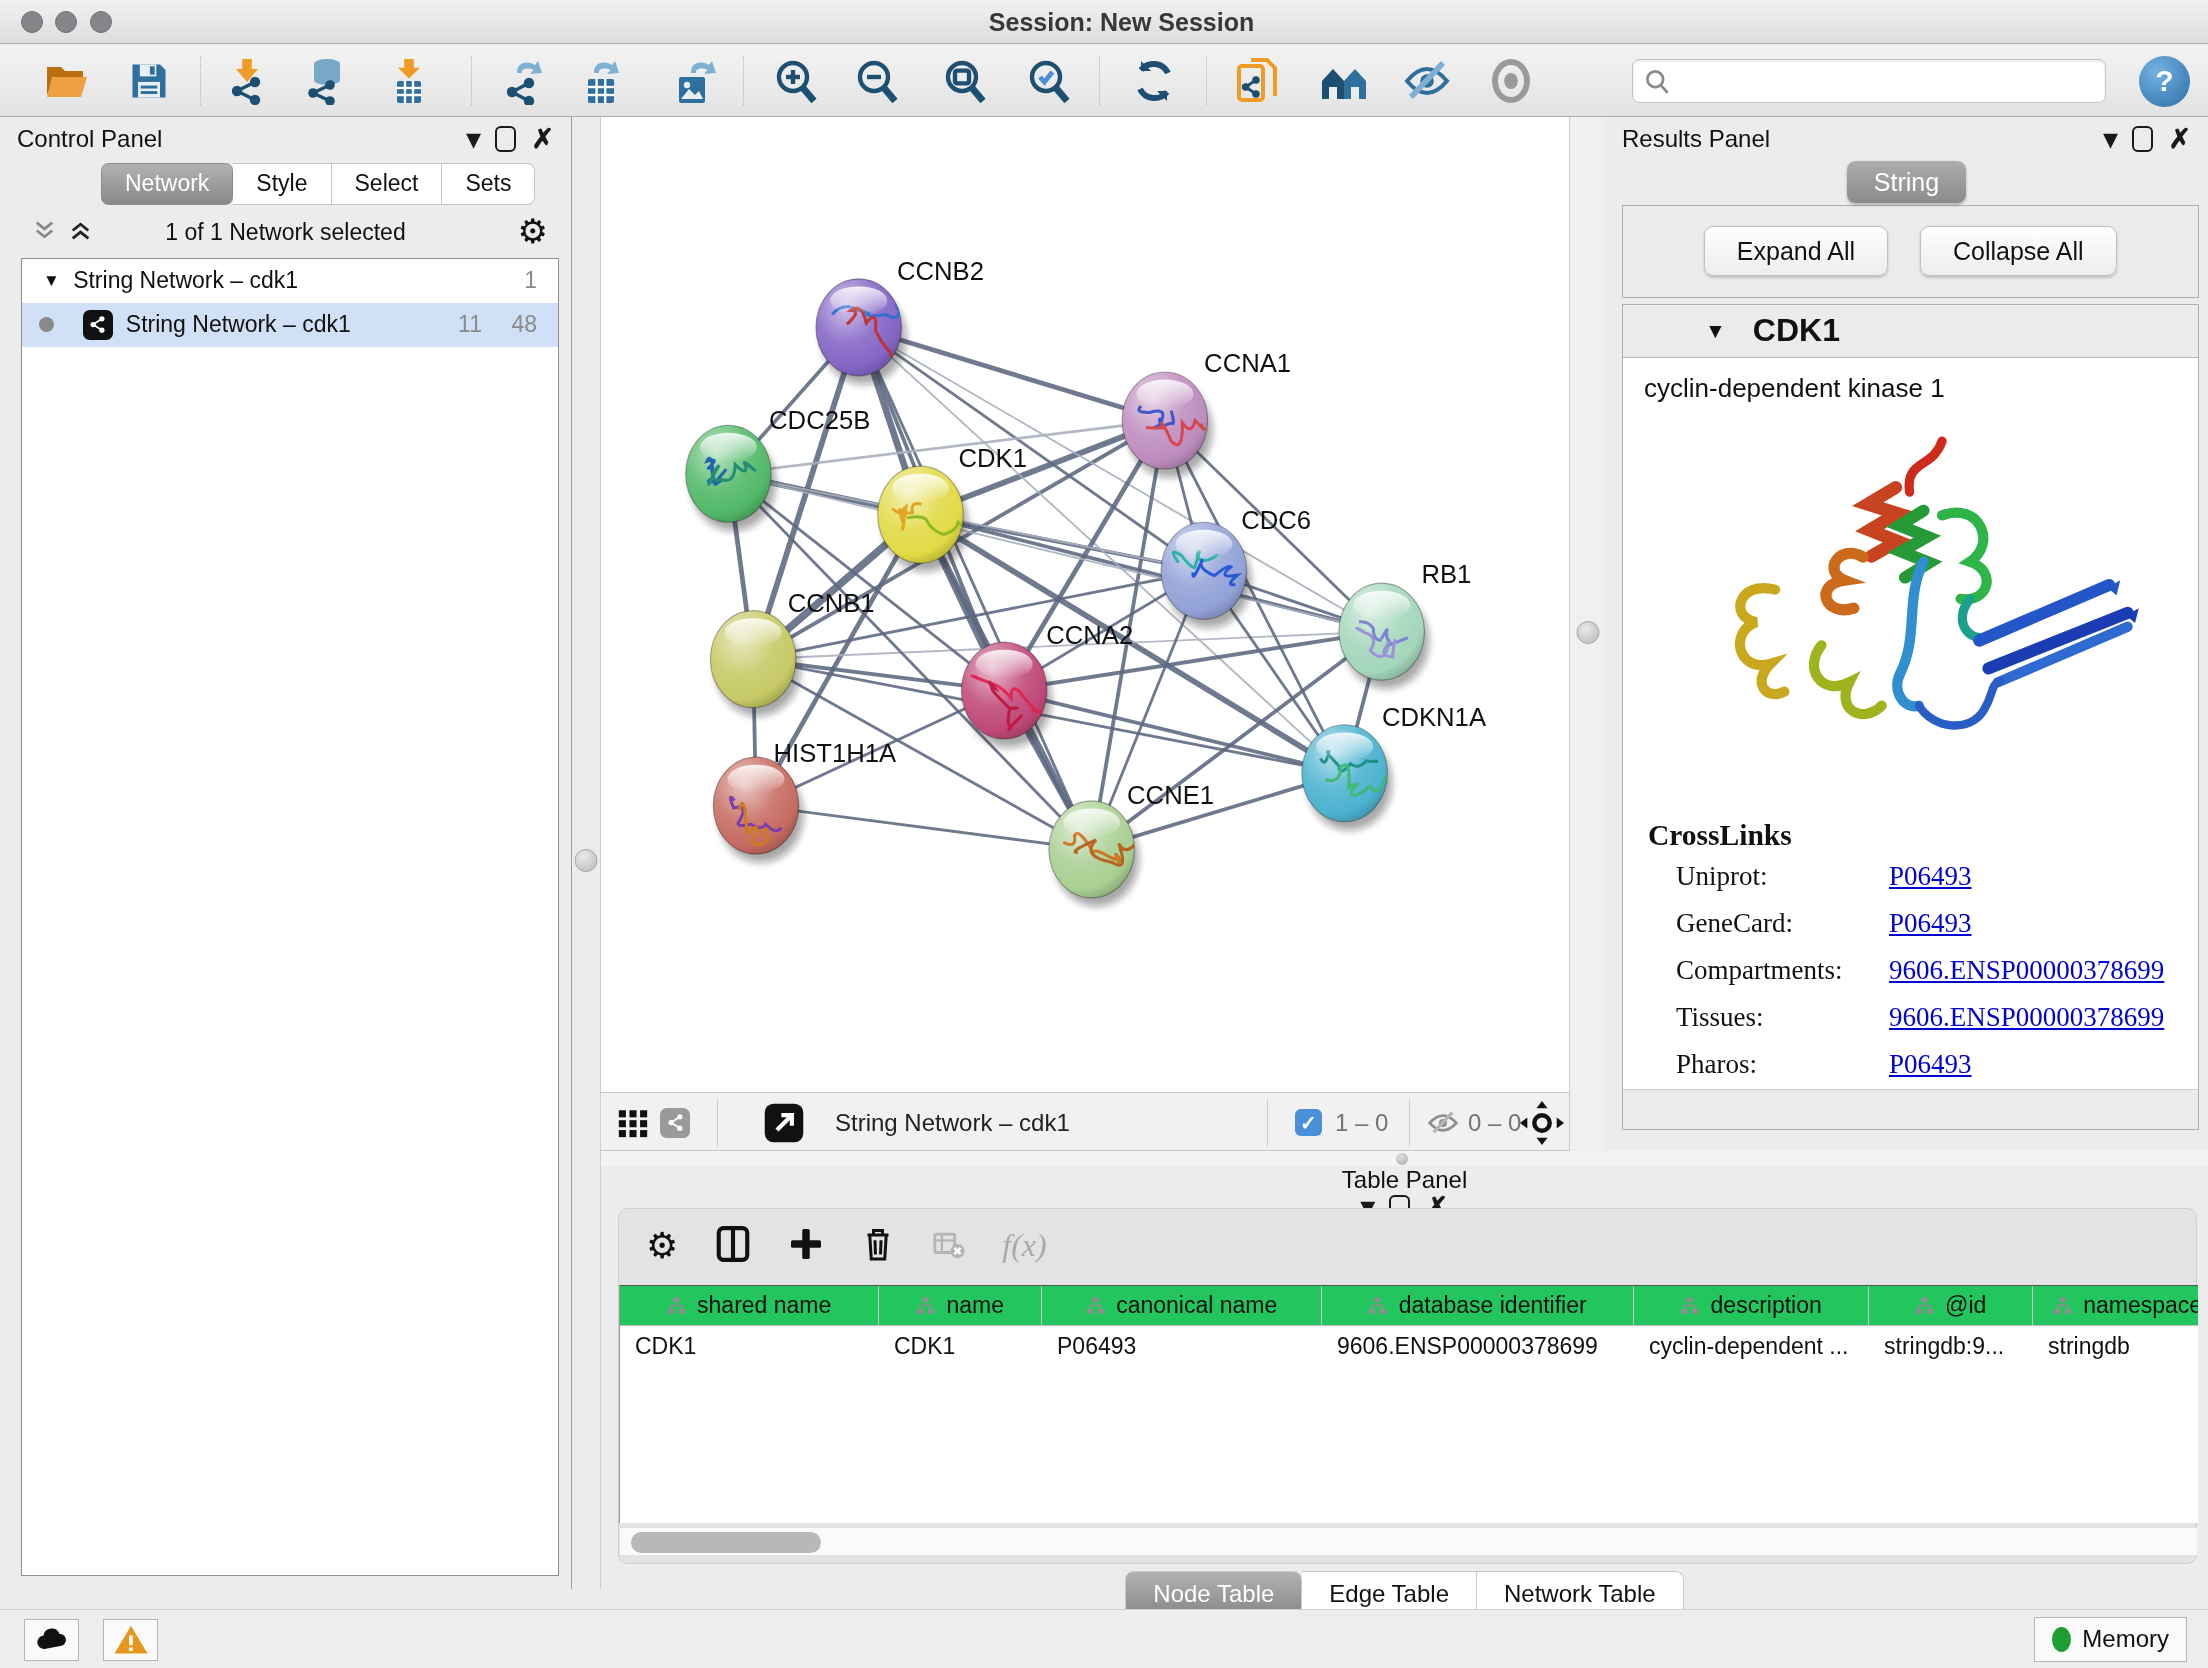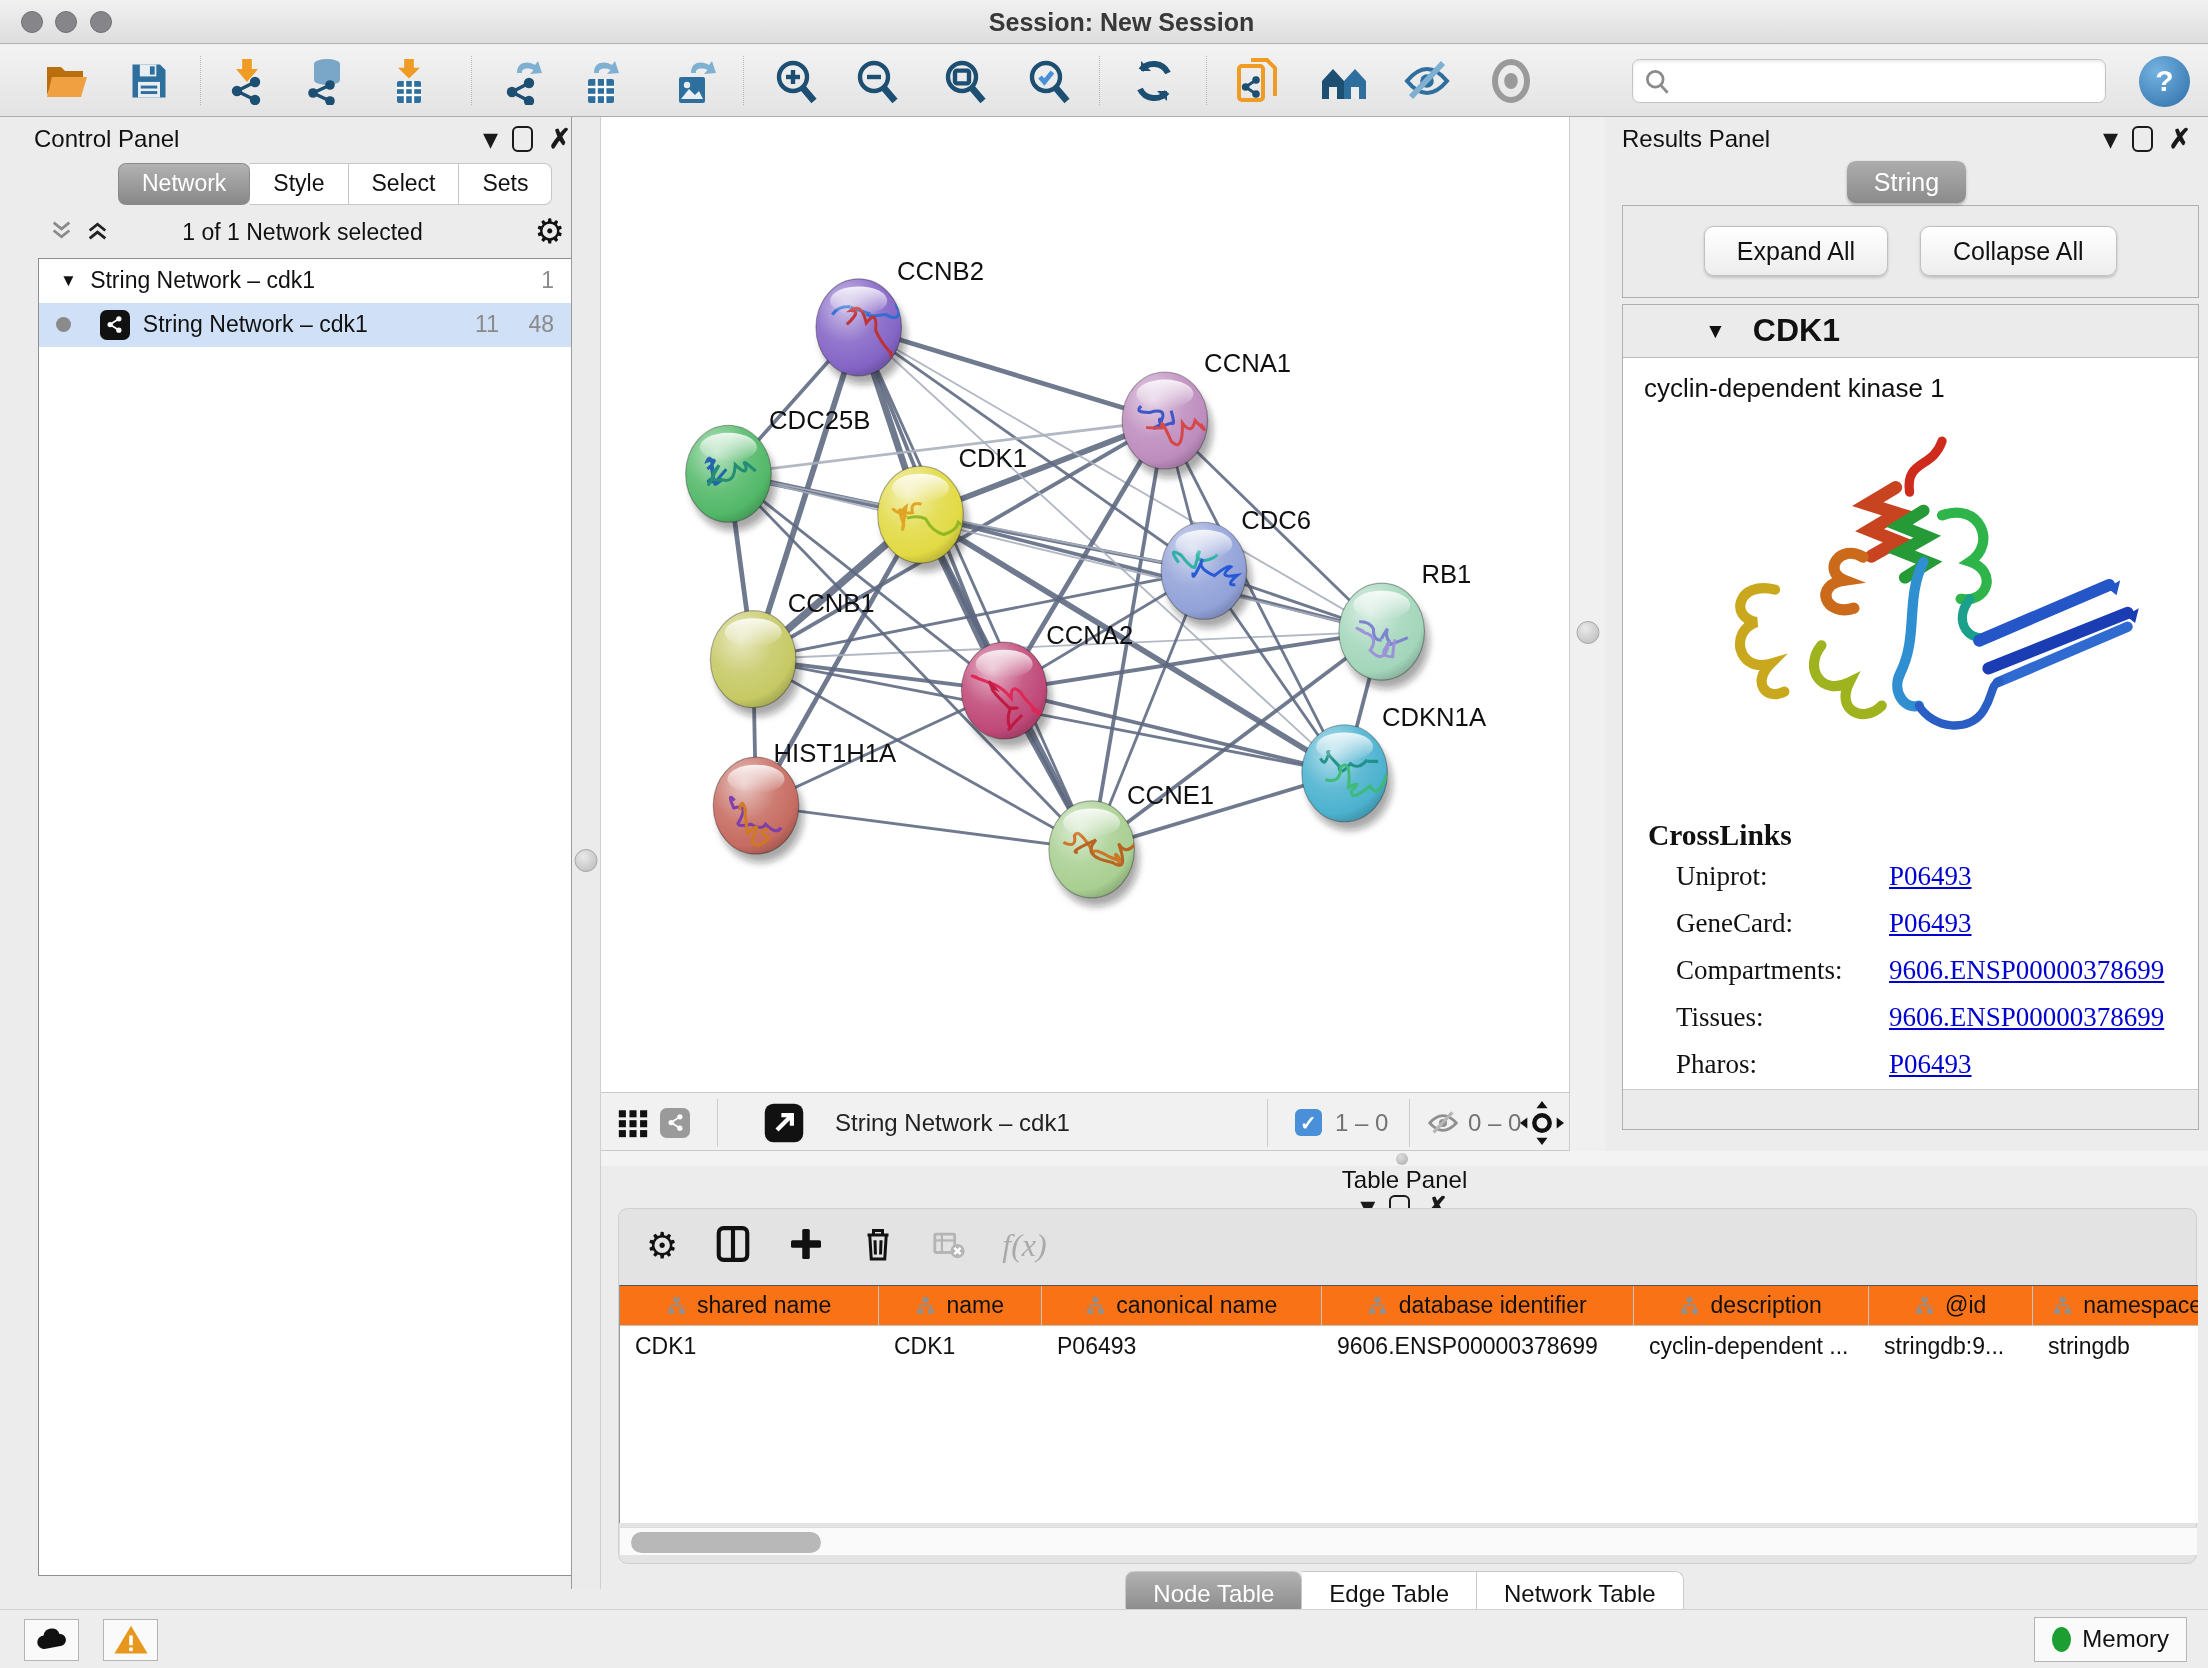--- a/index.html
+++ b/index.html
@@ -29,21 +29,21 @@
     font-size:30px; display:flex; align-items:center; justify-content:center; }
 
   
   .panel-head { height:44px; display:flex; align-items:center; padding:0 17px; }
   .panel-title { font-size:24px; color:#111; flex:1; }
   .head-btns { display:flex; align-items:center; gap:15px; }
   .hb { font-size:27px; font-weight:bold; color:#1a1a1a; line-height:1; }
   .float-ico { width:21px; height:26px; border:2.9px solid #1a1a1a; border-radius:5.7px; }
 
   
-  .control-panel { position:absolute; left:17px; top:117px; width:571px; height:1472px; background:#ececec; }
+  .control-panel { position:absolute; left:0; top:117px; width:571px; height:1472px; background:#ececec; }
   .cp-tabs { display:flex; margin:1.9px 0 0 101px; }
   .tab { height:42px; padding:0 23px; font-size:23px; display:flex; align-items:center; background:#fff;
     border:1px solid #c6c6c6; border-left:none; color:#111; }
   .tab:first-child { border-left:1px solid #c6c6c6; border-radius:7.6px 0 0 7.6px; }
   .tab:last-child { border-radius:0 7.6px 7.6px 0; }
   .tab.sel { background:linear-gradient(#b2b2b2,#888888); color:#fff; border-color:#8a8a8a; border-radius:7.6px; }
   .cp-sub { position:relative; height:53px; }
   .cp-sub .chev { position:absolute; top:13.3px; }
   .cp-status { position:absolute; left:0; right:0; top:14.3px; text-align:center; font-size:23px; }
   .cp-gear { position:absolute; right:23px; top:5.7px; font-size:34px; color:#111; }
@@ -102,21 +102,21 @@
   
   .table-panel { position:absolute; left:601px; top:1166px; width:1607px; height:443px; background:#ececec; }
   .tp-head { height:40px; display:flex; align-items:center; padding:0 17px;flex-direction:column; }
   .tp-box { margin:1.9px 11.4px 0 17px; height:356px; background:#e3e3e3; border:1px solid #cfcfcf;
     border-radius:9.5px; position:relative; }
   .tp-tools { height:74px; display:flex; align-items:center; gap:36px; padding-left:27px; }
   .tp-tools .gear { font-size:36px; }
   .fx { font-family:"Liberation Serif", serif; font-style:italic; font-size:32px; color:#aaaaaa; }
   .tbl { position:absolute; left:0px; top:76px; width:1579px; height:238px; background:#fff;
     border-top:1.9px solid #555; border-left:1px solid #999; overflow:hidden; }
-  .tbl-head { display:flex; height:40px; background:#f97316; border-bottom:1px solid #c0c0c0; }
+  .tbl-head { display:flex; height:40px; background:#22c55e; border-bottom:1px solid #c0c0c0; }
   .th { display:flex; align-items:center; justify-content:center; gap:11.4px; font-size:23px;
     border-right:1px solid #c4c4c4; height:40px; overflow:hidden; white-space:nowrap; flex:none; }
   .tbl-row { display:flex; }
   .td { font-size:23px; padding-left:15px; height:40px; line-height:40px; white-space:nowrap;
     overflow:hidden; flex:none; }
   .hscroll { position:absolute; left:1px; bottom:7.6px; width:1577px; height:28.5px; background:#fafafa;
     border-top:1px solid #ddd; }
   .hthumb { position:absolute; left:11.4px; top:3.8px; width:190px; height:21px; border-radius:10.5px; background:#b8b8b8; }
   .tp-tabs { display:flex; justify-content:center; margin-top:7.6px; }
   .btab { height:45px; padding:0 27px; font-size:24px; display:flex; align-items:center; background:#fff;

